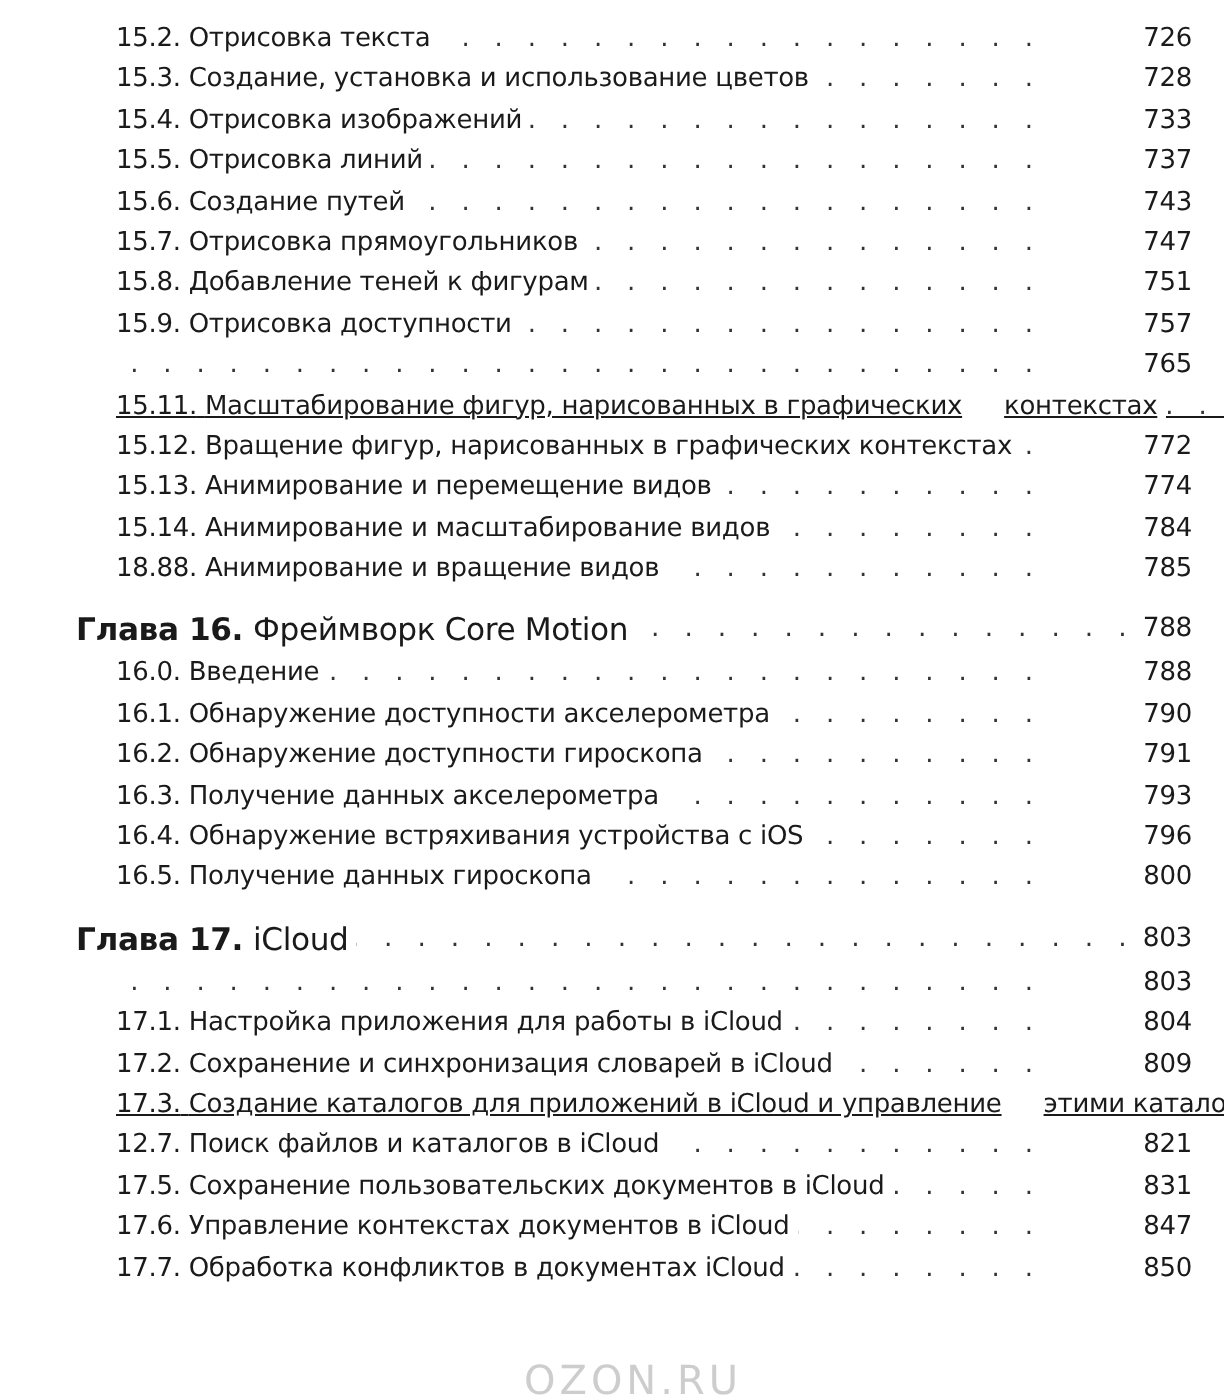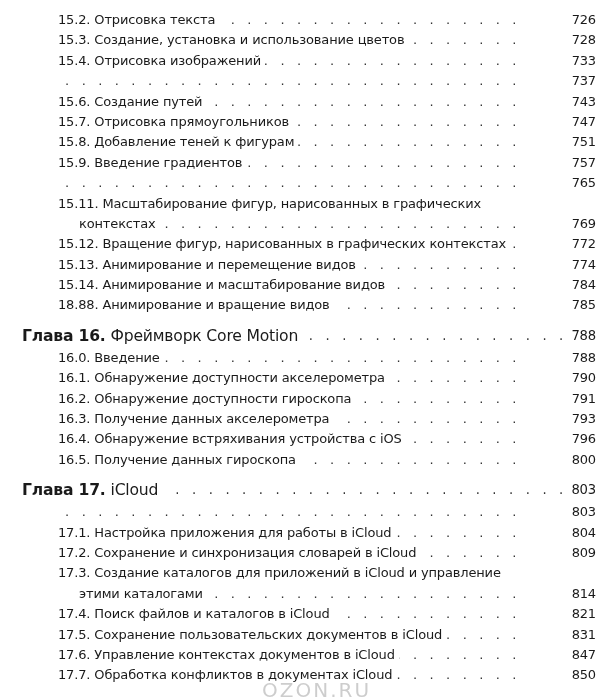--- a/index.html
+++ b/index.html
@@ -27,22 +27,23 @@
       align-items: flex-end;
       font-size: 13px;
       line-height: 20.4px;
       height: 20.4px;
       padding-left: 58px;
       padding-right: 16px;
       letter-spacing: -0.15px;
     }
     .entry.multiline {
       height: auto;
-      flex-direction: column;
+      flex-direction: row;
       align-items: stretch;
+      text-decoration: underline;
     }
     .entry .line1 {
       white-space: nowrap;
     }
     .entry .line2 {
       display: flex;
       padding-left: 21px;
     }
     .entry .title {
       white-space: nowrap;
@@ -64,21 +65,21 @@
     }
     .entry .page {
       flex: 0 0 auto;
       white-space: nowrap;
       text-align: right;
       margin-left: 47px;
     }
     .chapter {
       display: flex;
       align-items: center;
-      padding-left: 22px;
+      padding-left: 38px;
       padding-right: 16px;
       font-size: 15.6px;
       line-height: 22px;
       height: 22px;
       margin-top: 9px;
       margin-bottom: 1px;
       letter-spacing: -0.2px;
     }
     .chapter .ch-label {
       font-weight: bold;
@@ -119,40 +120,41 @@
       <span class="title"><span>15.3.</span> <span>Создание, установка и использование цветов</span></span>
       <span class="leader-wrap"><span>. . . . . . . . . . . . . . . . . . . . . . . . . . . . . . . . . . . . . . . . . . . . . . . . . . . . . . . . . . . . . . . . . . . . . . . . . . . . . . . . . . . . . . . . . . . . . . . . . . .</span></span>
       <span class="page">728</span>
     </div>
     <div class="entry">
       <span class="title"><span>15.4.</span> <span>Отрисовка изображений</span></span>
       <span class="leader-wrap"><span>. . . . . . . . . . . . . . . . . . . . . . . . . . . . . . . . . . . . . . . . . . . . . . . . . . . . . . . . . . . . . . . . . . . . . . . . . . . . . . . . . . . . . . . . . . . . . . . . . . .</span></span>
       <span class="page">733</span>
     </div>
     <div class="entry">
+      <span class="title"><span>15.5.</span> <span>Отрисовка линий</span></span>
       <span class="leader-wrap"><span>. . . . . . . . . . . . . . . . . . . . . . . . . . . . . . . . . . . . . . . . . . . . . . . . . . . . . . . . . . . . . . . . . . . . . . . . . . . . . . . . . . . . . . . . . . . . . . . . . . .</span></span>
       <span class="page">737</span>
     </div>
     <div class="entry">
       <span class="title"><span>15.6.</span> <span>Создание путей</span></span>
       <span class="leader-wrap"><span>. . . . . . . . . . . . . . . . . . . . . . . . . . . . . . . . . . . . . . . . . . . . . . . . . . . . . . . . . . . . . . . . . . . . . . . . . . . . . . . . . . . . . . . . . . . . . . . . . . .</span></span>
       <span class="page">743</span>
     </div>
     <div class="entry">
       <span class="title"><span>15.7.</span> <span>Отрисовка прямоугольников</span></span>
       <span class="leader-wrap"><span>. . . . . . . . . . . . . . . . . . . . . . . . . . . . . . . . . . . . . . . . . . . . . . . . . . . . . . . . . . . . . . . . . . . . . . . . . . . . . . . . . . . . . . . . . . . . . . . . . . .</span></span>
       <span class="page">747</span>
     </div>
     <div class="entry">
       <span class="title"><span>15.8.</span> <span>Добавление теней к фигурам</span></span>
       <span class="leader-wrap"><span>. . . . . . . . . . . . . . . . . . . . . . . . . . . . . . . . . . . . . . . . . . . . . . . . . . . . . . . . . . . . . . . . . . . . . . . . . . . . . . . . . . . . . . . . . . . . . . . . . . .</span></span>
       <span class="page">751</span>
     </div>
     <div class="entry">
-      <span class="title"><span>15.9.</span> <span>Введение градиентов</span></span>
+      <span class="title"><span>15.9.</span> <span>Отрисовка доступности</span></span>
       <span class="leader-wrap"><span>. . . . . . . . . . . . . . . . . . . . . . . . . . . . . . . . . . . . . . . . . . . . . . . . . . . . . . . . . . . . . . . . . . . . . . . . . . . . . . . . . . . . . . . . . . . . . . . . . . .</span></span>
       <span class="page">757</span>
     </div>
     <div class="entry">
       <span class="leader-wrap"><span>. . . . . . . . . . . . . . . . . . . . . . . . . . . . . . . . . . . . . . . . . . . . . . . . . . . . . . . . . . . . . . . . . . . . . . . . . . . . . . . . . . . . . . . . . . . . . . . . . . .</span></span>
       <span class="page">765</span>
     </div>
     <div class="entry multiline">
       <div class="line1" style="height:20.4px;"><span>15.11.</span> <span>Масштабирование фигур, нарисованных в графических</span></div>
       <div class="line2" style="height:20.4px;">
@@ -245,21 +247,21 @@
     </div>
     <div class="entry multiline">
       <div class="line1" style="height:20.4px;"><span>17.3.</span> <span>Создание каталогов для приложений в iCloud и управление</span></div>
       <div class="line2" style="height:20.4px;">
         <span class="title">этими каталогами</span>
         <span class="leader-wrap"><span>. . . . . . . . . . . . . . . . . . . . . . . . . . . . . . . . . . . . . . . . . . . . . . . . . . . . . . . . . . . . . . . . . . . . . . . . . . . . . . . . . . . . . . . . . . . . . . . . . . .</span></span>
         <span class="page">814</span>
       </div>
     </div>
     <div class="entry">
-      <span class="title"><span>17.4.</span> <span>Поиск файлов и каталогов в iCloud</span></span>
+      <span class="title"><span>12.7.</span> <span>Поиск файлов и каталогов в iCloud</span></span>
       <span class="leader-wrap"><span>. . . . . . . . . . . . . . . . . . . . . . . . . . . . . . . . . . . . . . . . . . . . . . . . . . . . . . . . . . . . . . . . . . . . . . . . . . . . . . . . . . . . . . . . . . . . . . . . . . .</span></span>
       <span class="page">821</span>
     </div>
     <div class="entry">
       <span class="title"><span>17.5.</span> <span>Сохранение пользовательских документов в iCloud</span></span>
       <span class="leader-wrap"><span>. . . . . . . . . . . . . . . . . . . . . . . . . . . . . . . . . . . . . . . . . . . . . . . . . . . . . . . . . . . . . . . . . . . . . . . . . . . . . . . . . . . . . . . . . . . . . . . . . . .</span></span>
       <span class="page">831</span>
     </div>
     <div class="entry">
       <span class="title"><span>17.6.</span> <span>Управление контекстах документов в iCloud</span></span>

